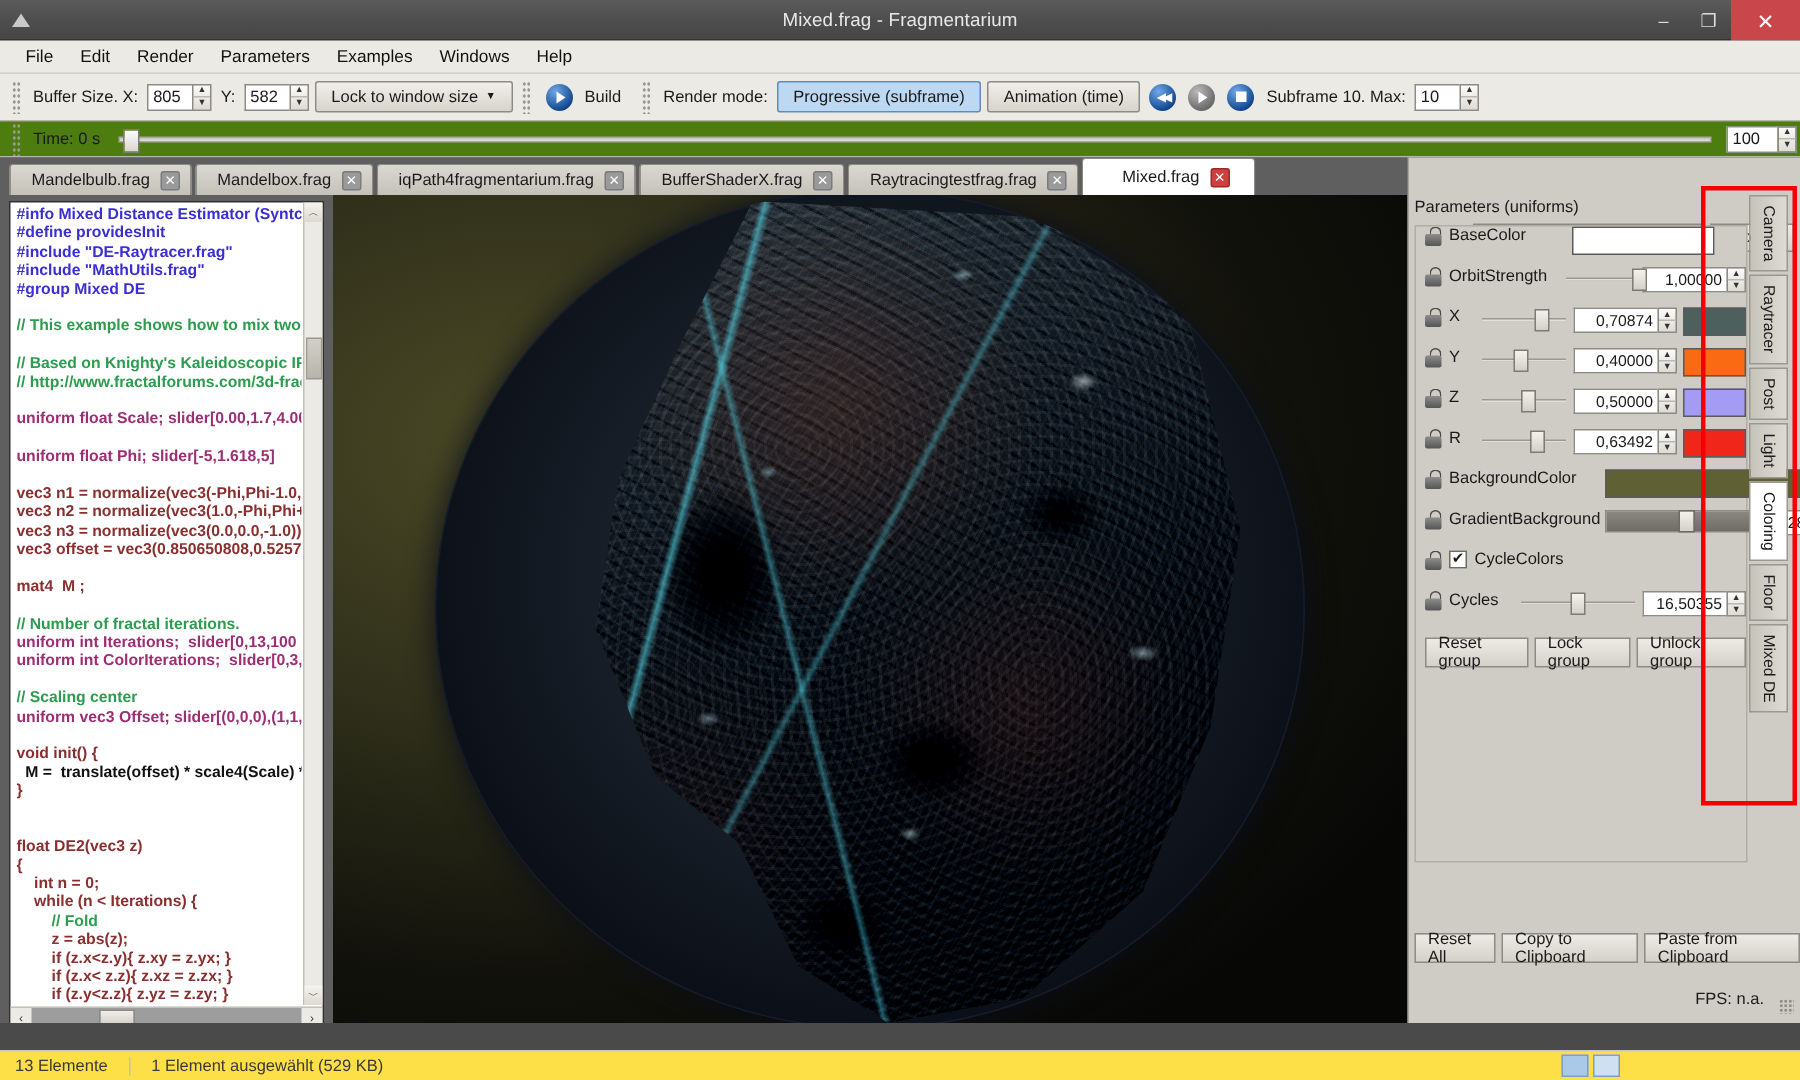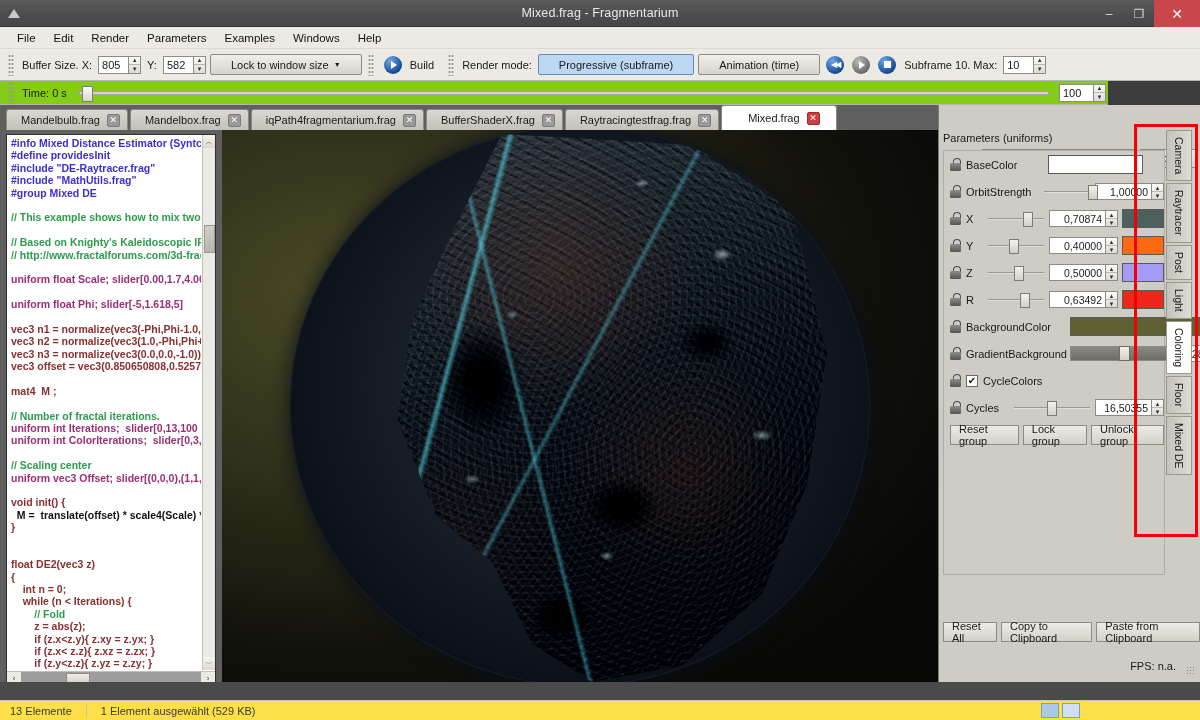--- a/index.html
+++ b/index.html
@@ -71,42 +71,42 @@
   .spin-btns {
     width: 13px; border: 1px solid #8e8b84; background: linear-gradient(#fbfbfa,#dedbd4);
     display: flex; flex-direction: column;
   }
   .spin-btns i {
     flex: 1; display: flex; align-items: center; justify-content: center;
     font-style: normal; font-size: 6px; color: #333; line-height: 1;
   }
   .spin-btns i:first-child { border-bottom: 1px solid #bbb8b0; }
   .btn {
-    height: 21px; padding: 0 20px; display: flex; align-items: center;
+    height: 21px; padding: 0 10px; display: flex; align-items: center;
     background: linear-gradient(#fdfdfc,#e2dfd8); border: 1px solid #8e8b84;
     border-radius: 2px; font-size: 11px; white-space: nowrap; margin: 0 2px;
   }
   .btn.flat { background: linear-gradient(#f1efe9,#d7d4cc); }
   .btn.sel { background: #bcd8f2; border-color: #5f8bb5; }
   .icon-round {
     width: 18px; height: 18px; border-radius: 50%; margin: 0 4px;
     display: flex; align-items: center; justify-content: center;
     font-size: 9px; color: #fff;
   }
   .icon-round.blue { background: radial-gradient(circle at 35% 28%, #6fa8e8, #13488f 72%, #0c2d5c); }
   .icon-round.gray { background: radial-gradient(circle at 35% 28%, #b9b9b9, #6a6a6a 72%, #4a4a4a); }
   .play-tri { width:0;height:0;border-left:6px solid #fff;border-top:4px solid transparent;border-bottom:4px solid transparent;margin-left:2px;}
   .rew { font-size: 8px; letter-spacing: -2px; }
   .stopsq { width: 7px; height: 7px; background: #fff; }
   .build-btn { display: flex; align-items: center; padding: 0 6px 0 2px; }
 
   
   .timerow {
-    position: absolute; left: 0; top: 81px; width: 1108px; height: 24px;
-    background: #84cc16; border-bottom: 1px solid #b9b6ae;
+    position: absolute; left: 0; top: 81px; width: 1200px; height: 24px;
+    background: #4d7c0f; border-bottom: 1px solid #b9b6ae;
     display: flex; align-items: center; padding-left: 4px;
   }
   .time-track {
     flex: 1; height: 4px; margin: 0 8px;
     background: linear-gradient(#c6c3bb,#e4e1da); border: 1px solid #a9a69e;
     position: relative;
   }
   .time-handle {
     position: absolute; left: 2px; top: -6px; width: 11px; height: 16px;
     background: linear-gradient(#fcfcfb,#d9d6cf); border: 1px solid #7e7b74; border-radius: 1px;
@@ -258,21 +258,21 @@
   .combo .arr { margin-left: auto; font-size: 7px; }
   .apply-btn {
     width: 56px; height: 19px; background: linear-gradient(#edebe5,#d4d1c9);
     border: 1px solid #8e8b84; display: flex; align-items: center; justify-content: center;
     font-size: 11px;
   }
   .group-box {
     position: absolute; left: 4px; top: 45px; width: 222px; height: 425px;
     background: #cfccc5; border: 1px solid #b0ada5;
   }
-  .prow { display: flex; align-items: center; height: 27px; padding-left: 6px; }
+  .prow { display: flex; height: 27px; padding-left: 6px; }
   .lock {
     width: 11px; height: 13px; position: relative; margin-right: 5px; flex: none;
   }
   .lock::before {
     content: ""; position: absolute; left: 2.5px; top: 0; width: 6px; height: 6px;
     border: 1.6px solid #4a4a4a; border-bottom: none; border-radius: 4px 4px 0 0;
   }
   .lock::after {
     content: ""; position: absolute; left: 0; top: 5px; width: 11px; height: 8px;
     background: linear-gradient(#8d8d8d,#555); border-radius: 1.5px;

